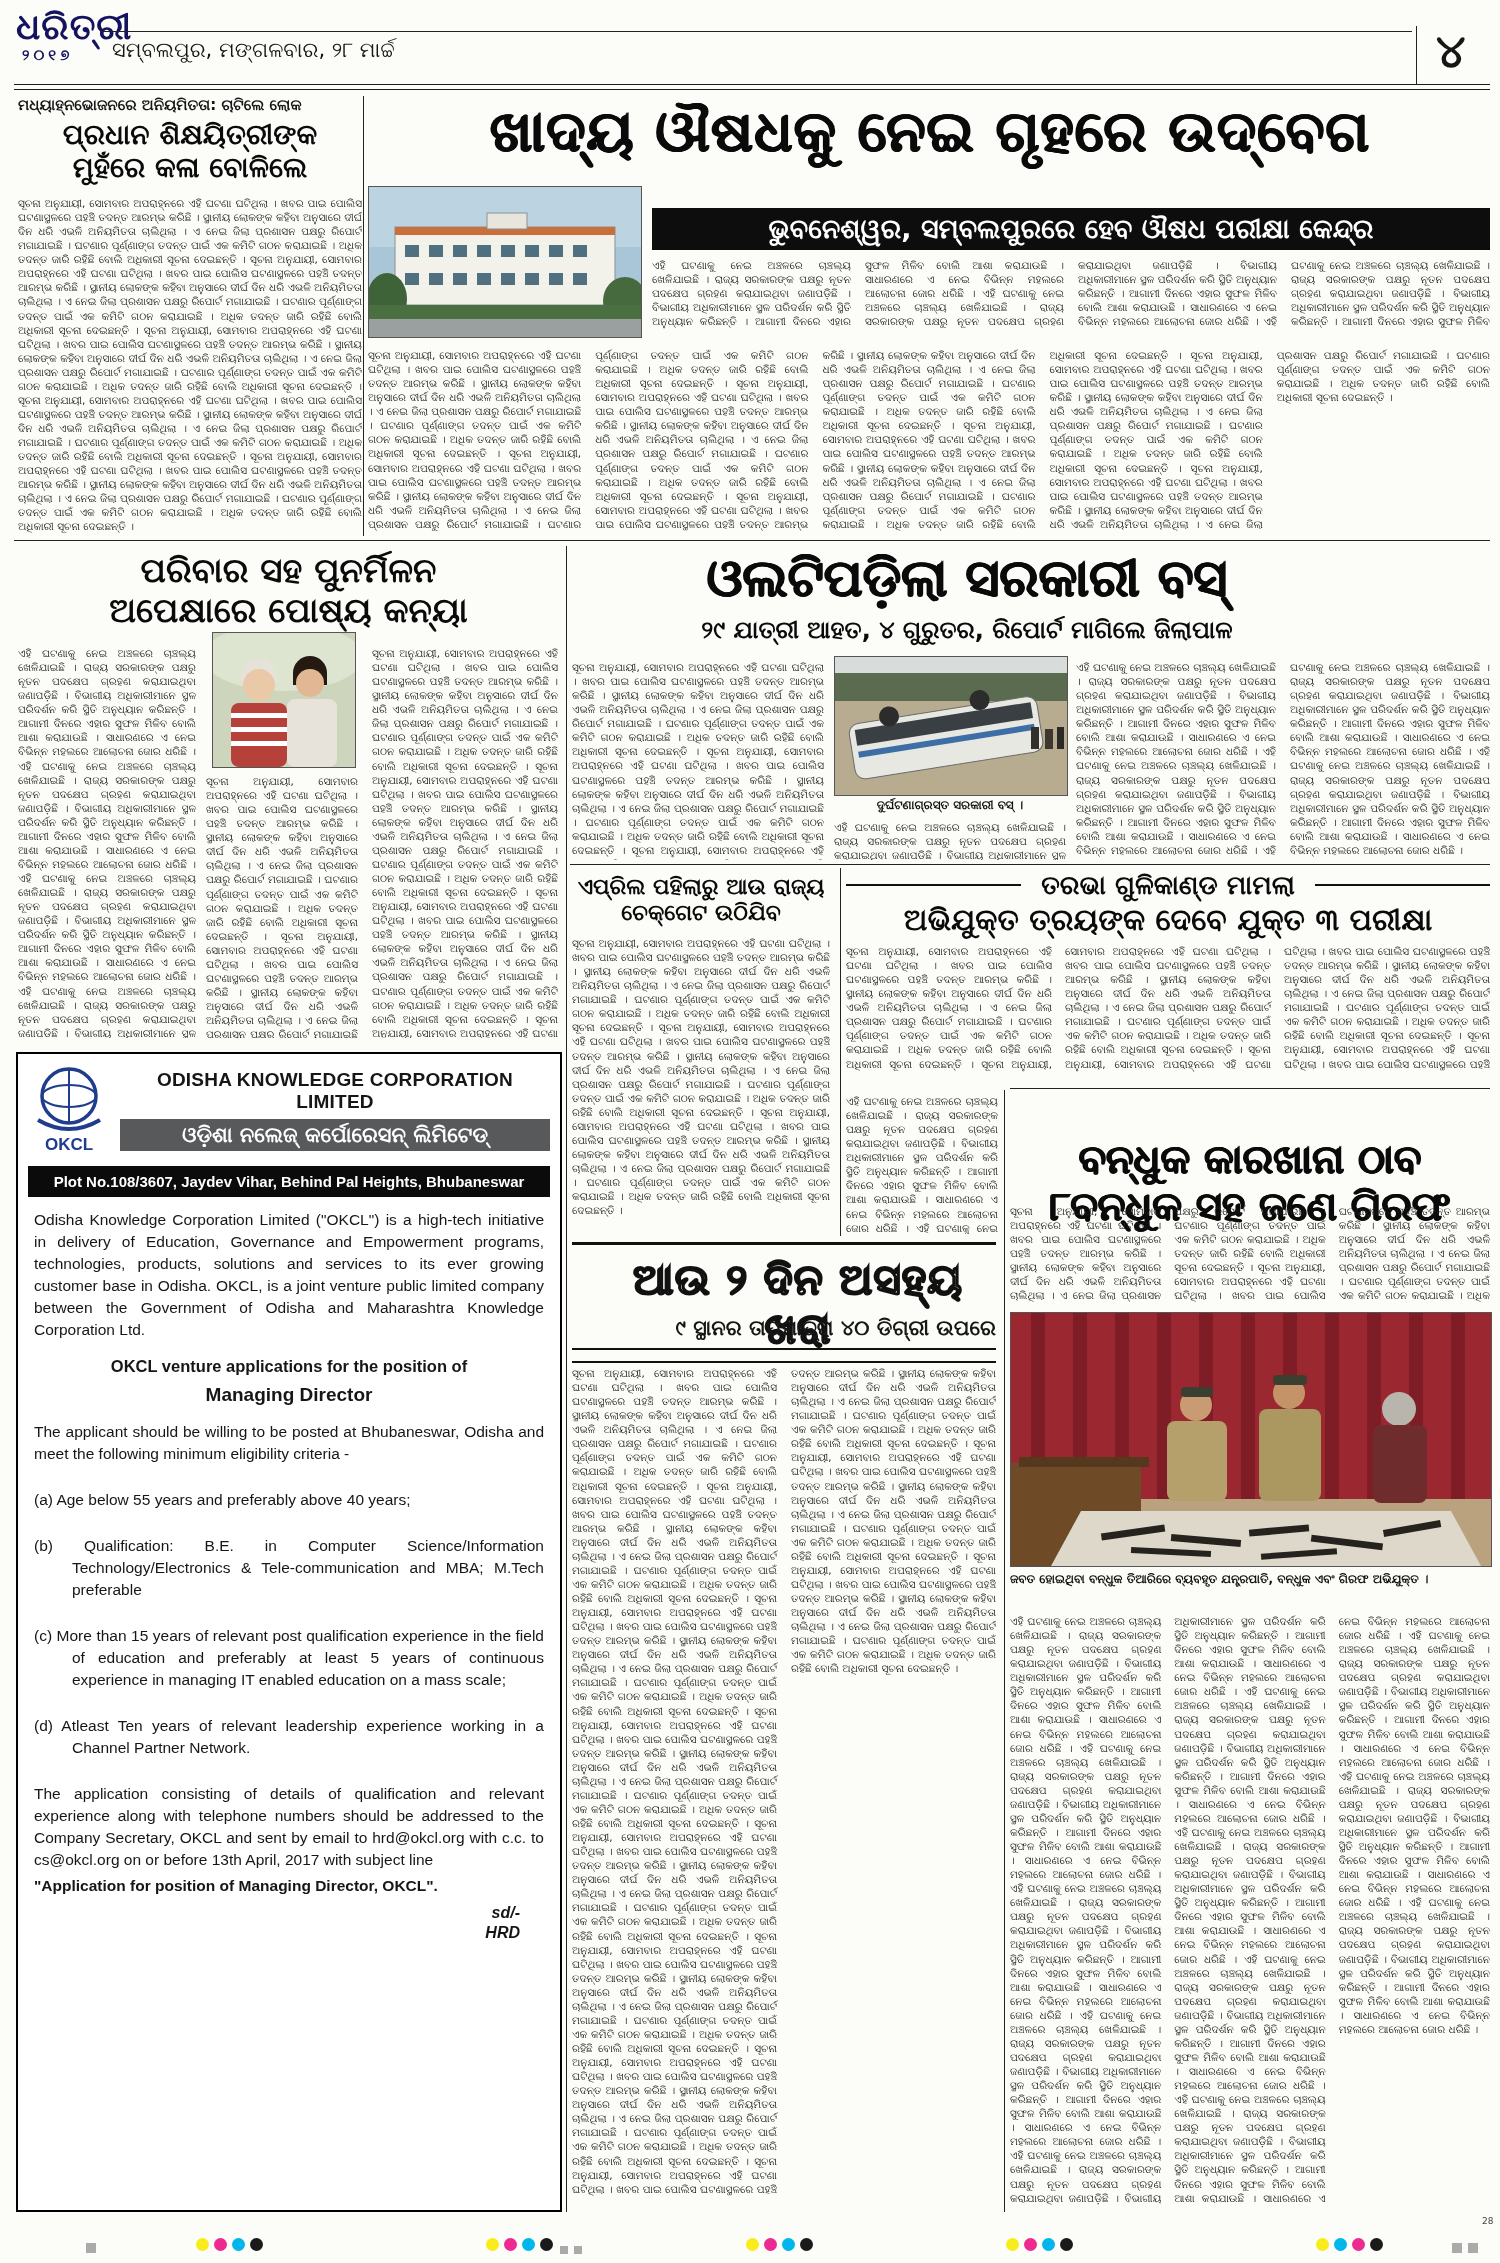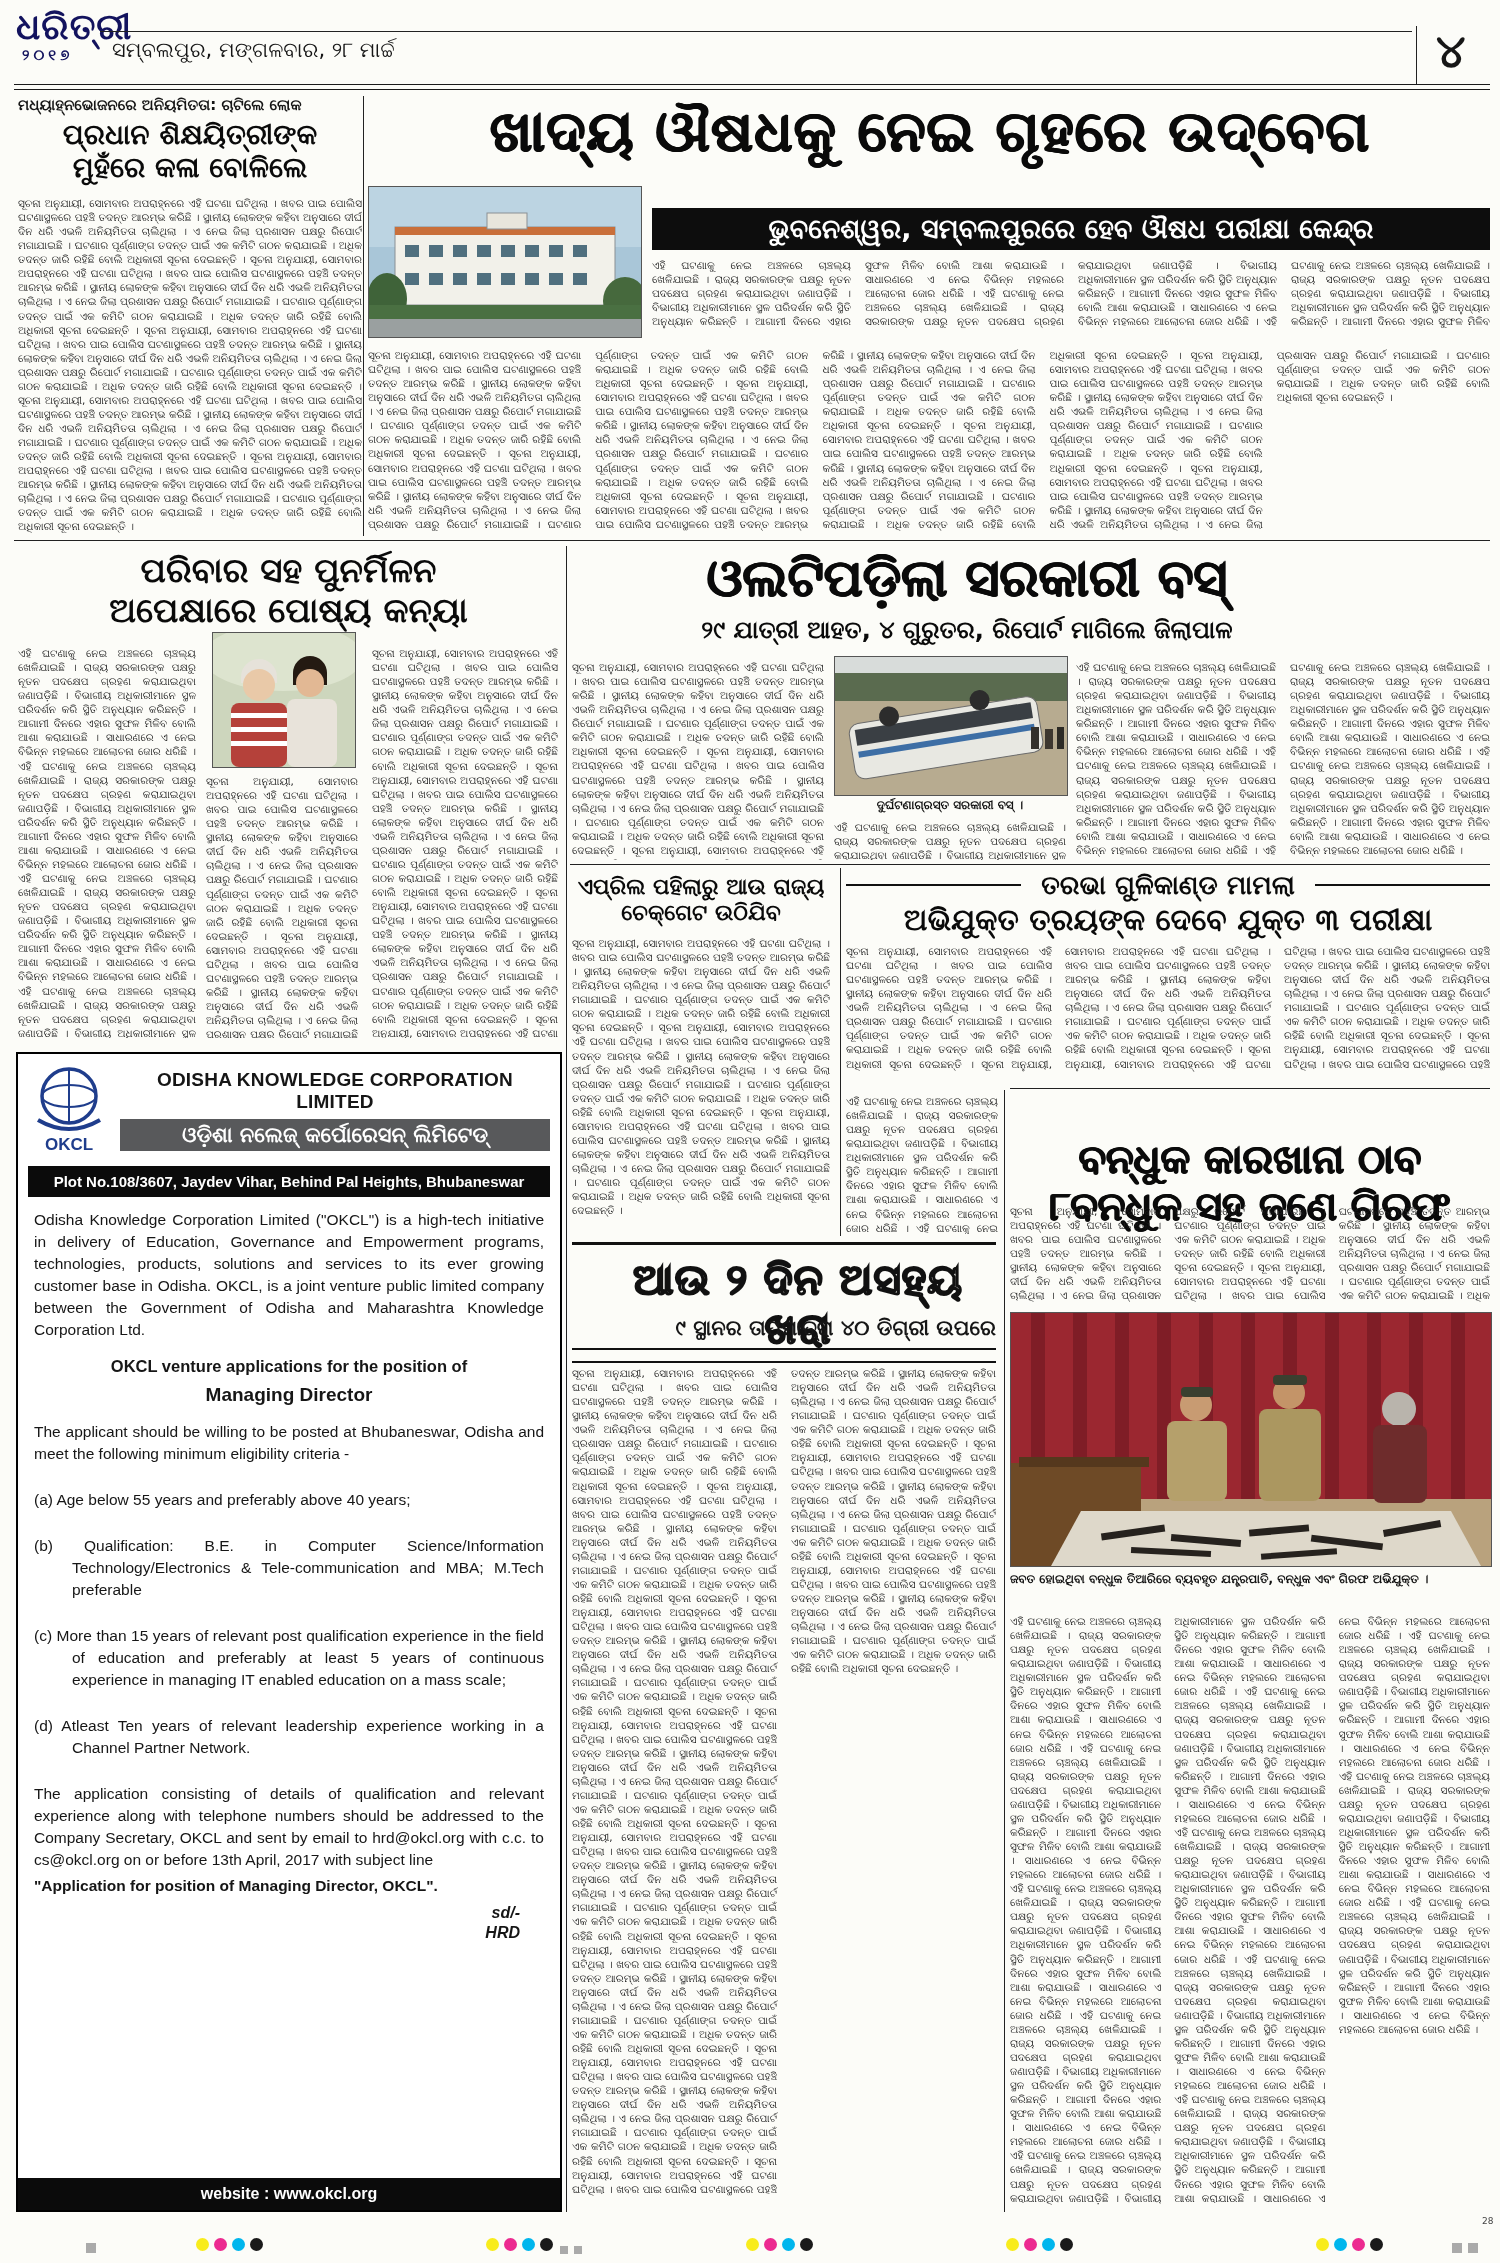--- a/index.html
+++ b/index.html
@@ -284,21 +284,20 @@
       <div class="ad-crit">(b) Qualification: B.E. in Computer Science/Information Technology/Electronics &amp; Tele-communication and MBA; M.Tech preferable</div>
       <div class="ad-crit">(c) More than 15 years of relevant post qualification experience in the field of education and preferably at least 5 years of continuous experience in managing IT enabled education on a mass scale;</div>
       <div class="ad-crit">(d) Atleast Ten years of relevant leadership experience working in a Channel Partner Network.</div>
       <div>The application consisting of details of qualification and relevant experience along with telephone numbers should be addressed to the Company Secretary, OKCL and sent by email to hrd@okcl.org with c.c. to cs@okcl.org on or before 13th April, 2017 with subject line</div>
       <div class="ad-subject">"Application for position of Managing Director, OKCL".</div>
       <div class="ad-sign">
         <div>sd/-</div>
         <div>HRD</div>
       </div>
     </div>
-    <div class="ad-footer">website : www.okcl.org</div>
   </section>
 
   <div class="abs folio" style="left:1482px;top:2216px;">28</div>
 
   <div class="abs" style="left:86px;top:2238px;"><span class="sq"></span></div>
   <div class="abs" style="left:196px;top:2236px;">
     <span class="dot dot-y"></span><span class="dot dot-m"></span><span class="dot dot-c"></span><span class="dot dot-k"></span>
   </div>
   <div class="abs" style="left:486px;top:2236px;">
     <span class="dot dot-y"></span><span class="dot dot-m"></span><span class="dot dot-c"></span><span class="dot dot-k"></span>

